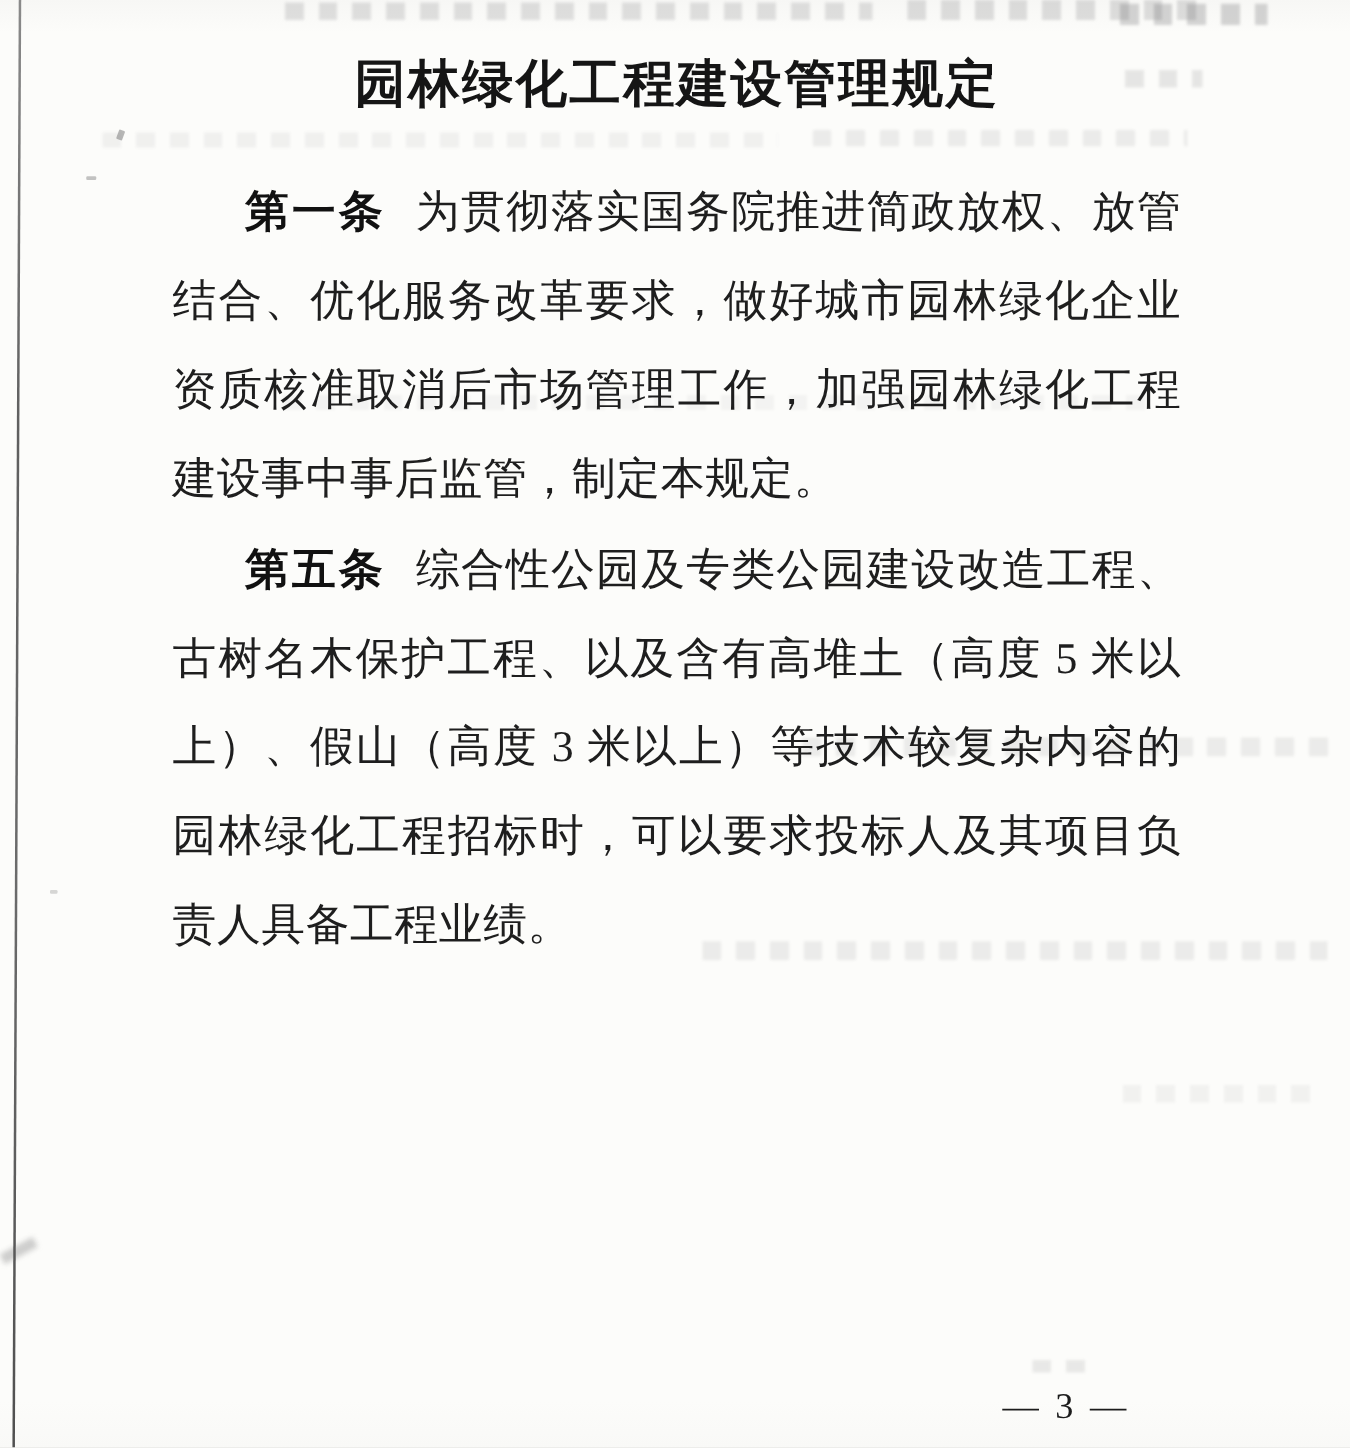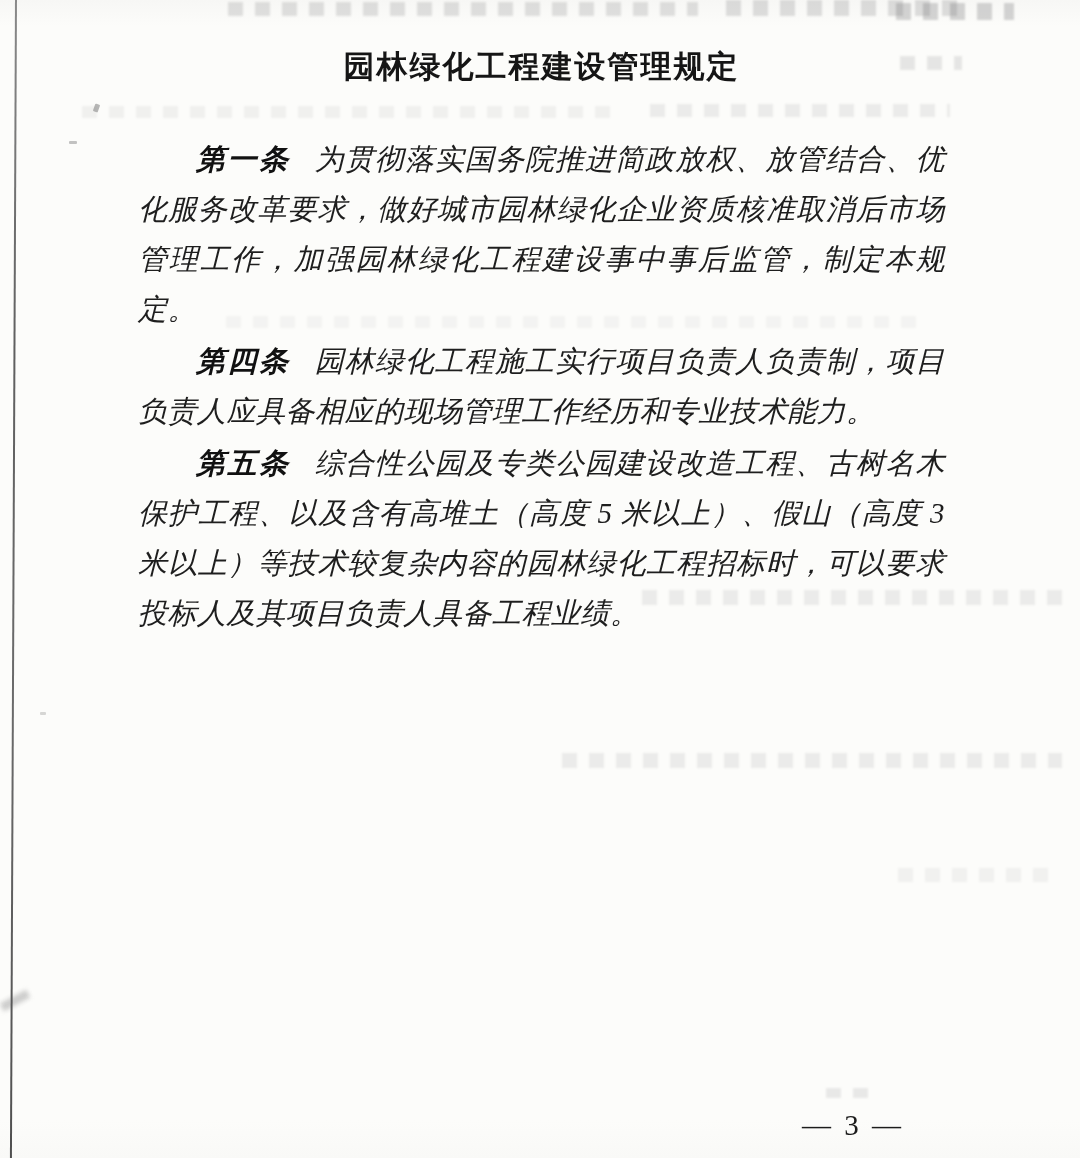--- a/index.html
+++ b/index.html
@@ -19,28 +19,28 @@
     position:absolute;left:15px;top:-4px;width:2px;height:1170px;
     background:linear-gradient(180deg,#8a8a8a 0%,#5f5f5f 30%,#6b6b6b 60%,#4f4f4f 100%);
     transform:rotate(0.25deg);transform-origin:top left;
   }
   .doc{
     position:absolute;left:138px;top:36px;width:807px;
     color:#1c1c1c;
   }
   .title{
     margin:0 0 36px 0;
-    font-size:31px;font-weight:700;letter-spacing:2px;
+    font-size:41px;font-weight:700;letter-spacing:2px;
     text-align:center;line-height:62px;color:#151515;
   }
   .para{
     margin:0 0 2px 0;
-    font-size:29px;line-height:50px;letter-spacing:0.5px;
+    font-size:35px;line-height:71px;letter-spacing:0.5px;
     text-align:justify;text-justify:inter-character;
-    text-indent:58px;color:#1e1e1e;font-style:italic;
+    text-indent:58px;color:#1e1e1e;
   }
   .article-label{font-weight:700;margin-right:24px;letter-spacing:2px;color:#111;}
   .page-number{
     position:absolute;right:176px;bottom:16px;
     font-size:29px;letter-spacing:3px;color:#1c1c1c;
   }
   
   .ghost{
     position:absolute;height:14px;
     background:repeating-linear-gradient(90deg,rgba(105,105,108,.38) 0 15px,rgba(0,0,0,0) 15px 27px);
@@ -79,23 +79,20 @@
 
   <div class="doc">
     <h1 class="title">园林绿化工程建设管理规定</h1>
 
     <p class="para">
       <span class="article-label">第一条</span><span class="article-text">为贯彻落实国务院推进简政放权、放管结合、优化服务改革要求，做好城市园林绿化企业资质核准取消后市场管理工作，加强园林绿化工程建设事中事后监管，制定本规定。</span>
     </p>
 
 
 
-    <p class="para">
-      <span class="article-label">第四条</span><span class="article-text">园林绿化工程施工实行项目负责人负责制，项目负责人应具备相应的现场管理工作经历和专业技术能力。</span>
-    </p>
 
     <p class="para">
       <span class="article-label">第五条</span><span class="article-text">综合性公园及专类公园建设改造工程、古树名木保护工程、以及含有高堆土（高度 5 米以上）、假山（高度 3 米以上）等技术较复杂内容的园林绿化工程招标时，可以要求投标人及其项目负责人具备工程业绩。</span>
     </p>
   </div>
 
   <div class="page-number">— 3 —</div>
 
 </div>
 

